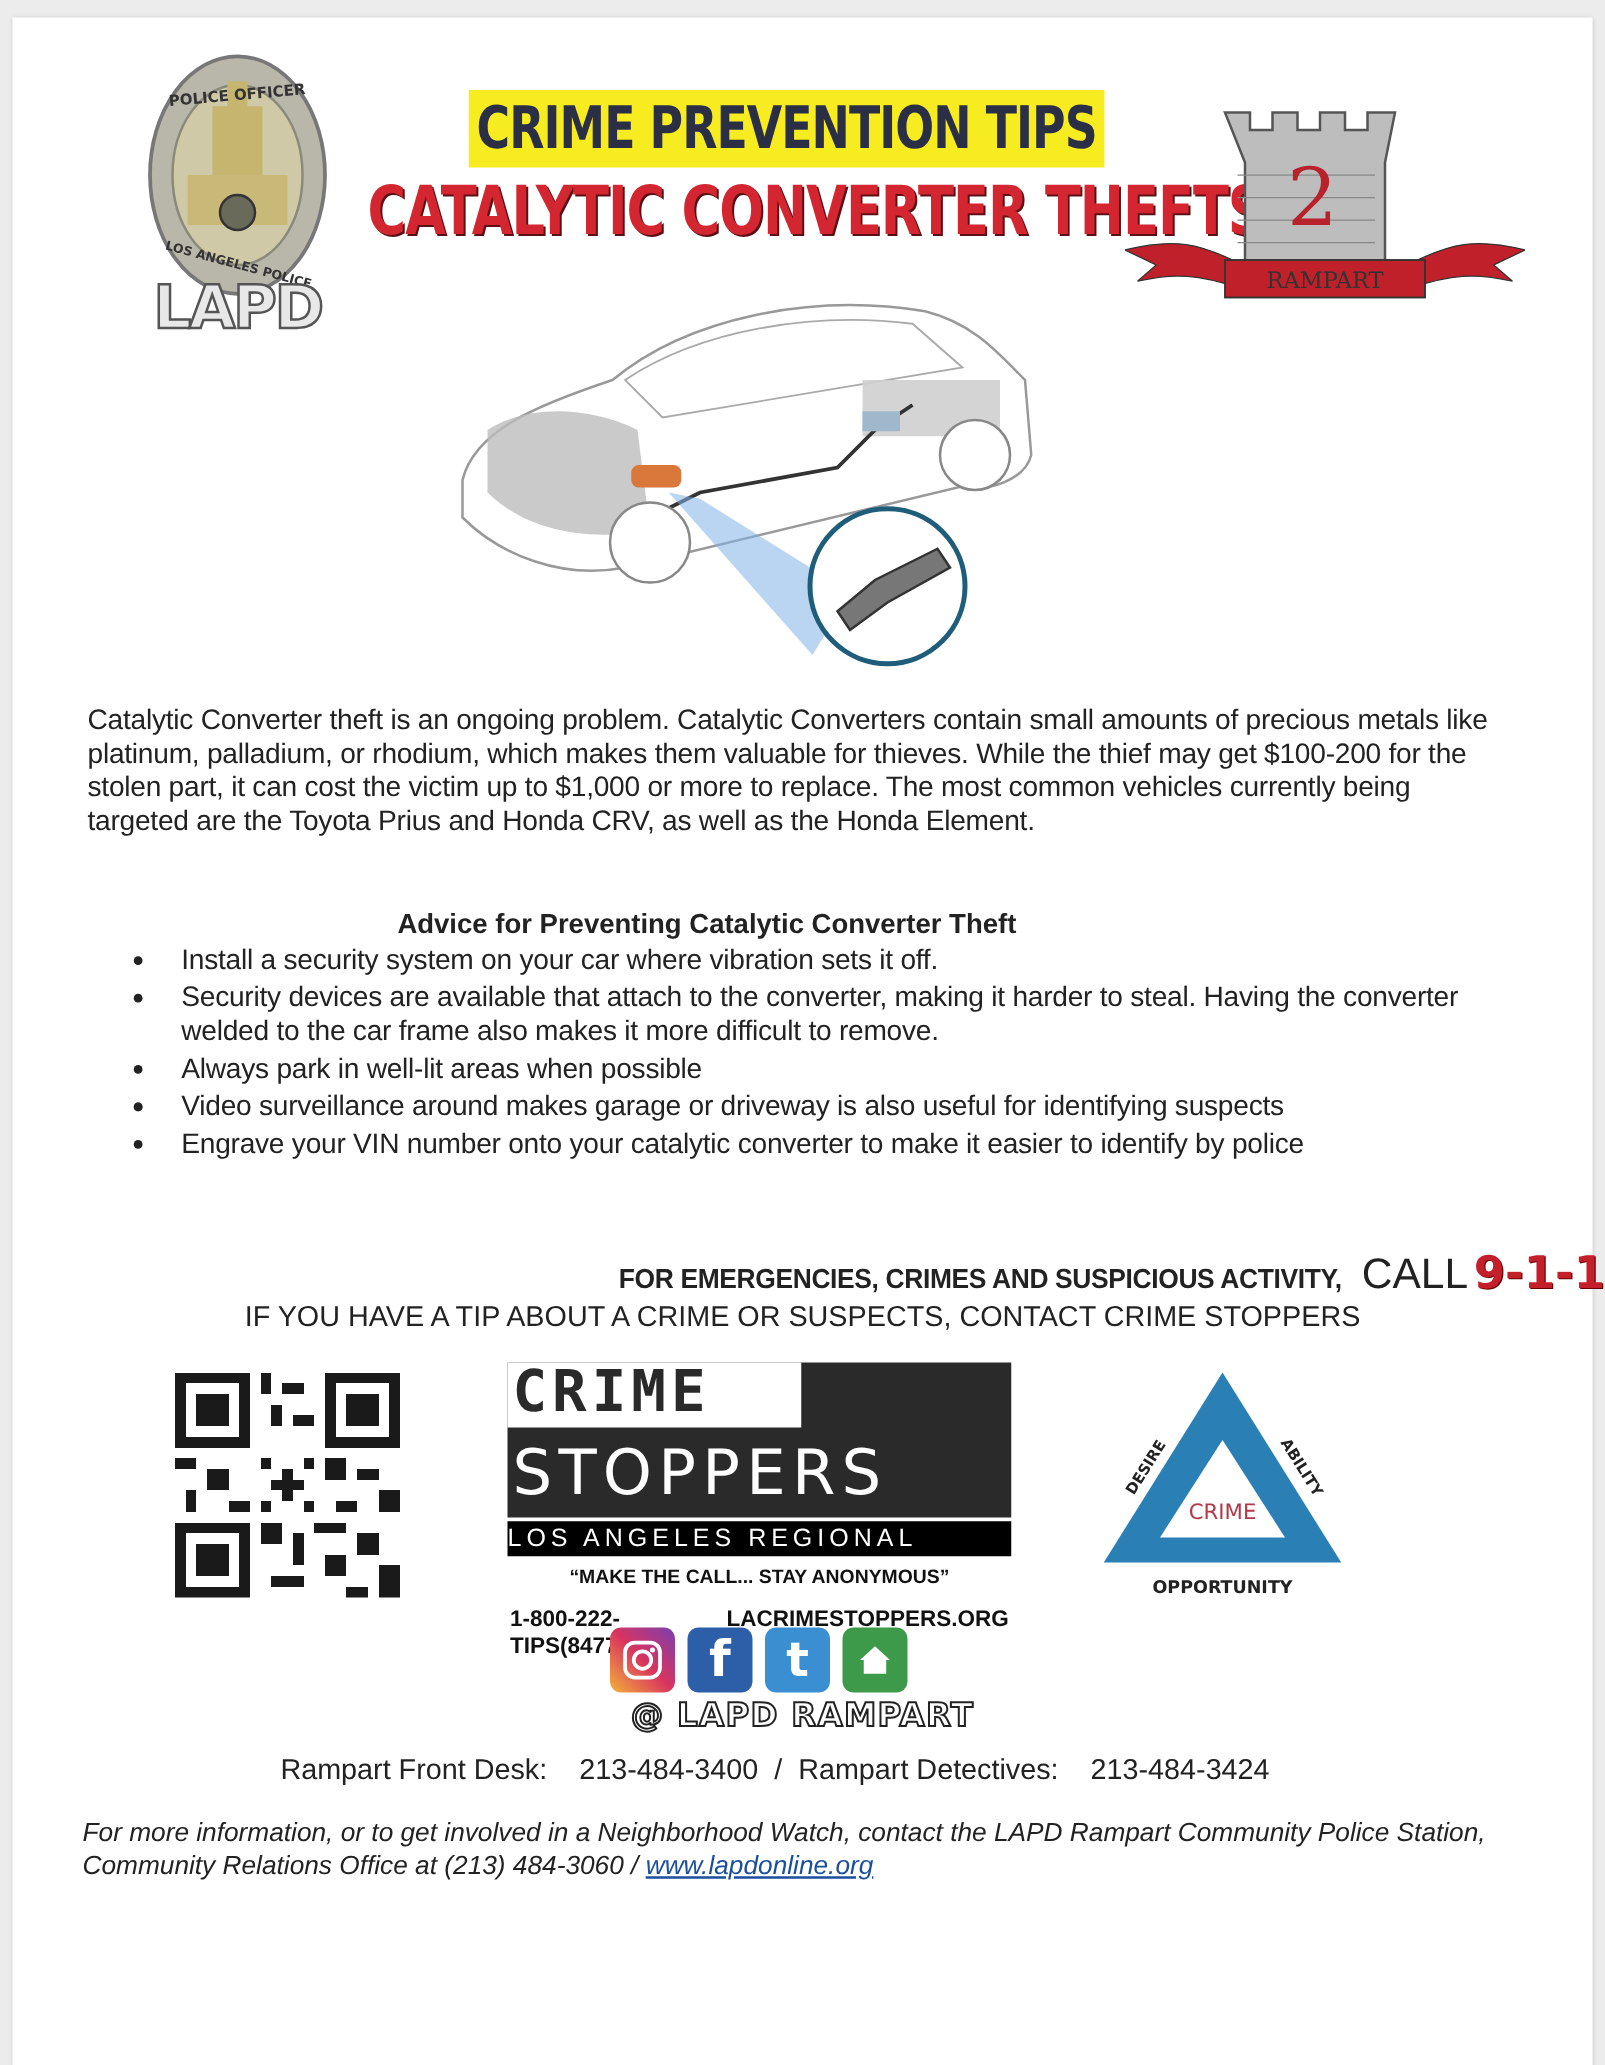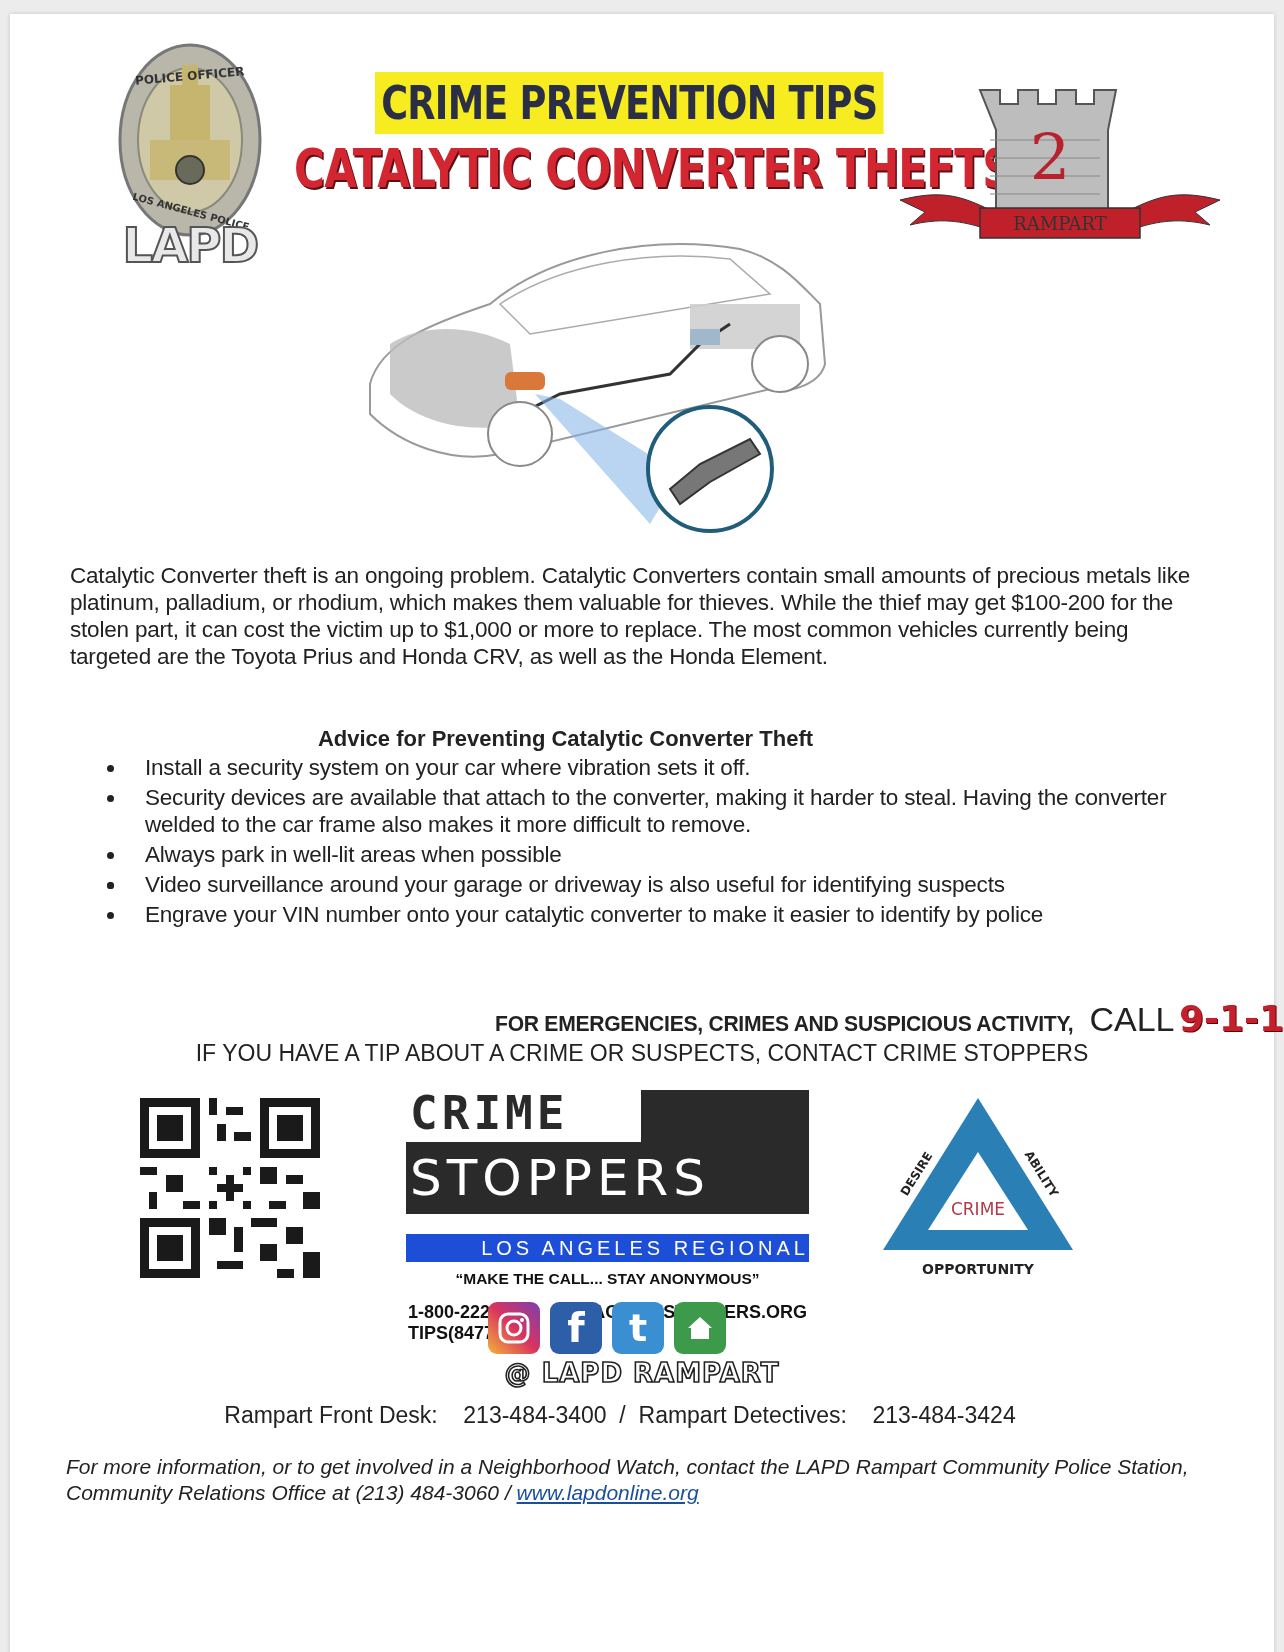--- a/index.html
+++ b/index.html
@@ -23,21 +23,21 @@
   .emerg .b{font-size:34px;color:#222;}
   .emerg .c{font-size:36px;font-weight:bold;color:#c4202b;font-family:"DejaVu Sans",sans-serif;text-shadow:1px 1px 0 #600;}
   .tipline{left:0;width:1284px;top:1040px;text-align:center;font-size:23px;color:#222;white-space:nowrap;}
   
   .qr{left:140px;top:1098px;width:180px;height:180px;}
   .cs{left:406px;top:1090px;width:403px;}
   .cs .dark{background:#2a2a2a;height:124px;position:relative;}
   .cs .crime{position:absolute;left:4px;top:0px;font-family:"DejaVu Sans Mono",monospace;font-weight:bold;font-size:46px;color:#2a2a2a;letter-spacing:4px;line-height:46px;}
   .cs .stoppers{position:absolute;left:4px;top:60px;font-family:"DejaVu Sans",sans-serif;font-size:50px;color:#fff;letter-spacing:5px;line-height:56px;}
   .cs .top-white{position:absolute;left:0;top:0;width:235px;height:52px;background:#fff;}
-  .cs .red{background:#1d4ed8;color:#fff;text-align:right;font-size:20px;letter-spacing:4px;height:28px;line-height:28px;margin-top:20px;}
+  .cs .red{background:#000000;color:#fff;text-align:left;font-size:20px;letter-spacing:4px;height:28px;line-height:28px;margin-top:3px;}
   .cs .slogan{text-align:center;font-weight:bold;font-size:15.5px;margin-top:8px;color:#111;}
   .cs .contacts{display:flex;justify-content:space-between;font-weight:bold;font-size:18px;margin-top:14px;padding:0 2px;color:#111;}
   .triangle{left:878px;top:1090px;width:200px;height:200px;}
   
   .social{left:488px;top:1302px;display:flex;gap:10px;}
   .social .ic{width:52px;height:52px;border-radius:9px;display:flex;align-items:center;justify-content:center;color:#fff;font-weight:bold;font-family:"DejaVu Sans",sans-serif;}
   .handle{left:0;width:1284px;top:1358px;text-align:center;font-family:"DejaVu Sans",sans-serif;font-weight:bold;font-size:26px;color:#fff;letter-spacing:1px;-webkit-text-stroke:1.6px #222;white-space:nowrap;}
   .phones{left:0;width:1240px;top:1402px;text-align:center;font-size:23px;color:#222;white-space:pre;}
   .footer{left:66px;top:1454px;width:1150px;font-style:italic;font-size:21px;line-height:26px;color:#222;}
   .footer a{color:#1a4f9c;text-decoration:underline;}
@@ -100,21 +100,21 @@
 </div>
 
 <div class="abs intro">Catalytic Converter theft is an ongoing problem. Catalytic Converters contain small amounts of precious metals like platinum, palladium, or rhodium, which makes them valuable for thieves. While the thief may get $100-200 for the stolen part, it can cost the victim up to $1,000 or more to replace. The most common vehicles currently being targeted are the Toyota Prius and Honda CRV, as well as the Honda Element.</div>
 
 <div class="abs advice-h">Advice for Preventing Catalytic Converter Theft</div>
 <ul class="abs tips">
   <li><span class="dot"></span><span>Install a security system on your car where vibration sets it off.</span></li>
   <li><span class="dot"></span><span>Security devices are available that attach to the converter, making it harder to steal. Having the converter welded to the car frame also makes it more difficult to remove.</span></li>
   <li><span class="dot"></span><span>Always park in well-lit areas when possible</span></li>
   <li><span class="dot"></span></li>
-  <li><span class="dot"></span><span>Video surveillance around your garage or driveway is also useful for identifying suspects</span></li>
+  <li><span class="dot"></span><span>Video surveillance around makes garage or driveway is also useful for identifying suspects</span></li>
   <li><span class="dot"></span><span>Engrave your VIN number onto your catalytic converter to make it easier to identify by police</span></li>
 </ul>
 
 <div class="abs emerg">
   <span class="a">FOR EMERGENCIES, CRIMES AND SUSPICIOUS ACTIVITY,</span>
   <span class="b">CALL</span>
   <span class="c">9-1-1</span>
 </div>
 <div class="abs tipline">IF YOU HAVE A TIP ABOUT A CRIME OR SUSPECTS, CONTACT CRIME STOPPERS</div>
 

